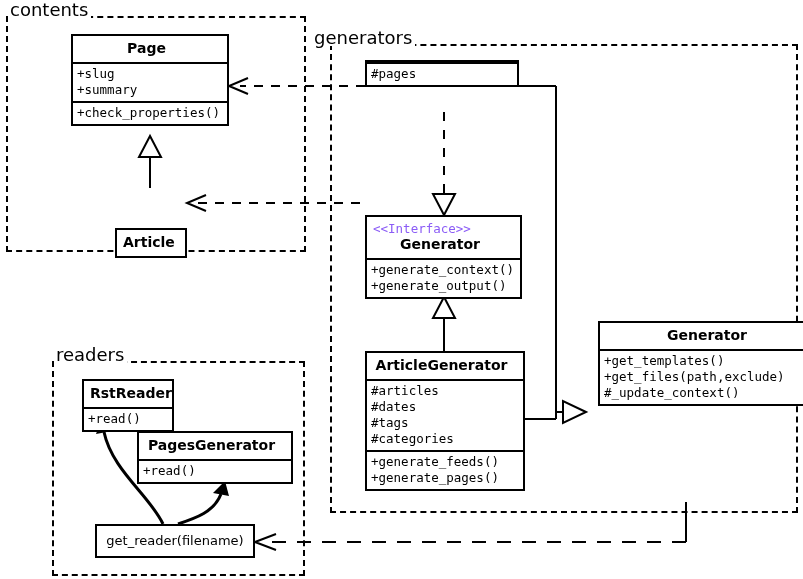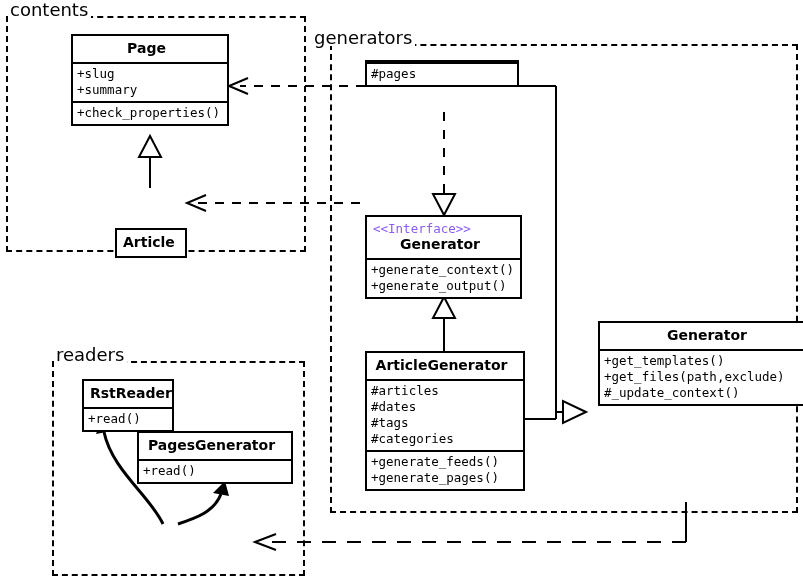--- a/index.html
+++ b/index.html
@@ -222,14 +222,17 @@
     </div>
   </div>
 
   <div class="uml" style="left:137px; top:431px; width:156px;">
     <div class="title">PagesGenerator</div>
     <div class="compartment">
       <div class="member">+read()</div>
     </div>
   </div>
 
+  <div class="uml plain" style="left:95px; top:524px; width:160px;">
+    <div class="body">get_reader(filename)</div>
+  </div>
 
 </div>
 
 </body></html>

